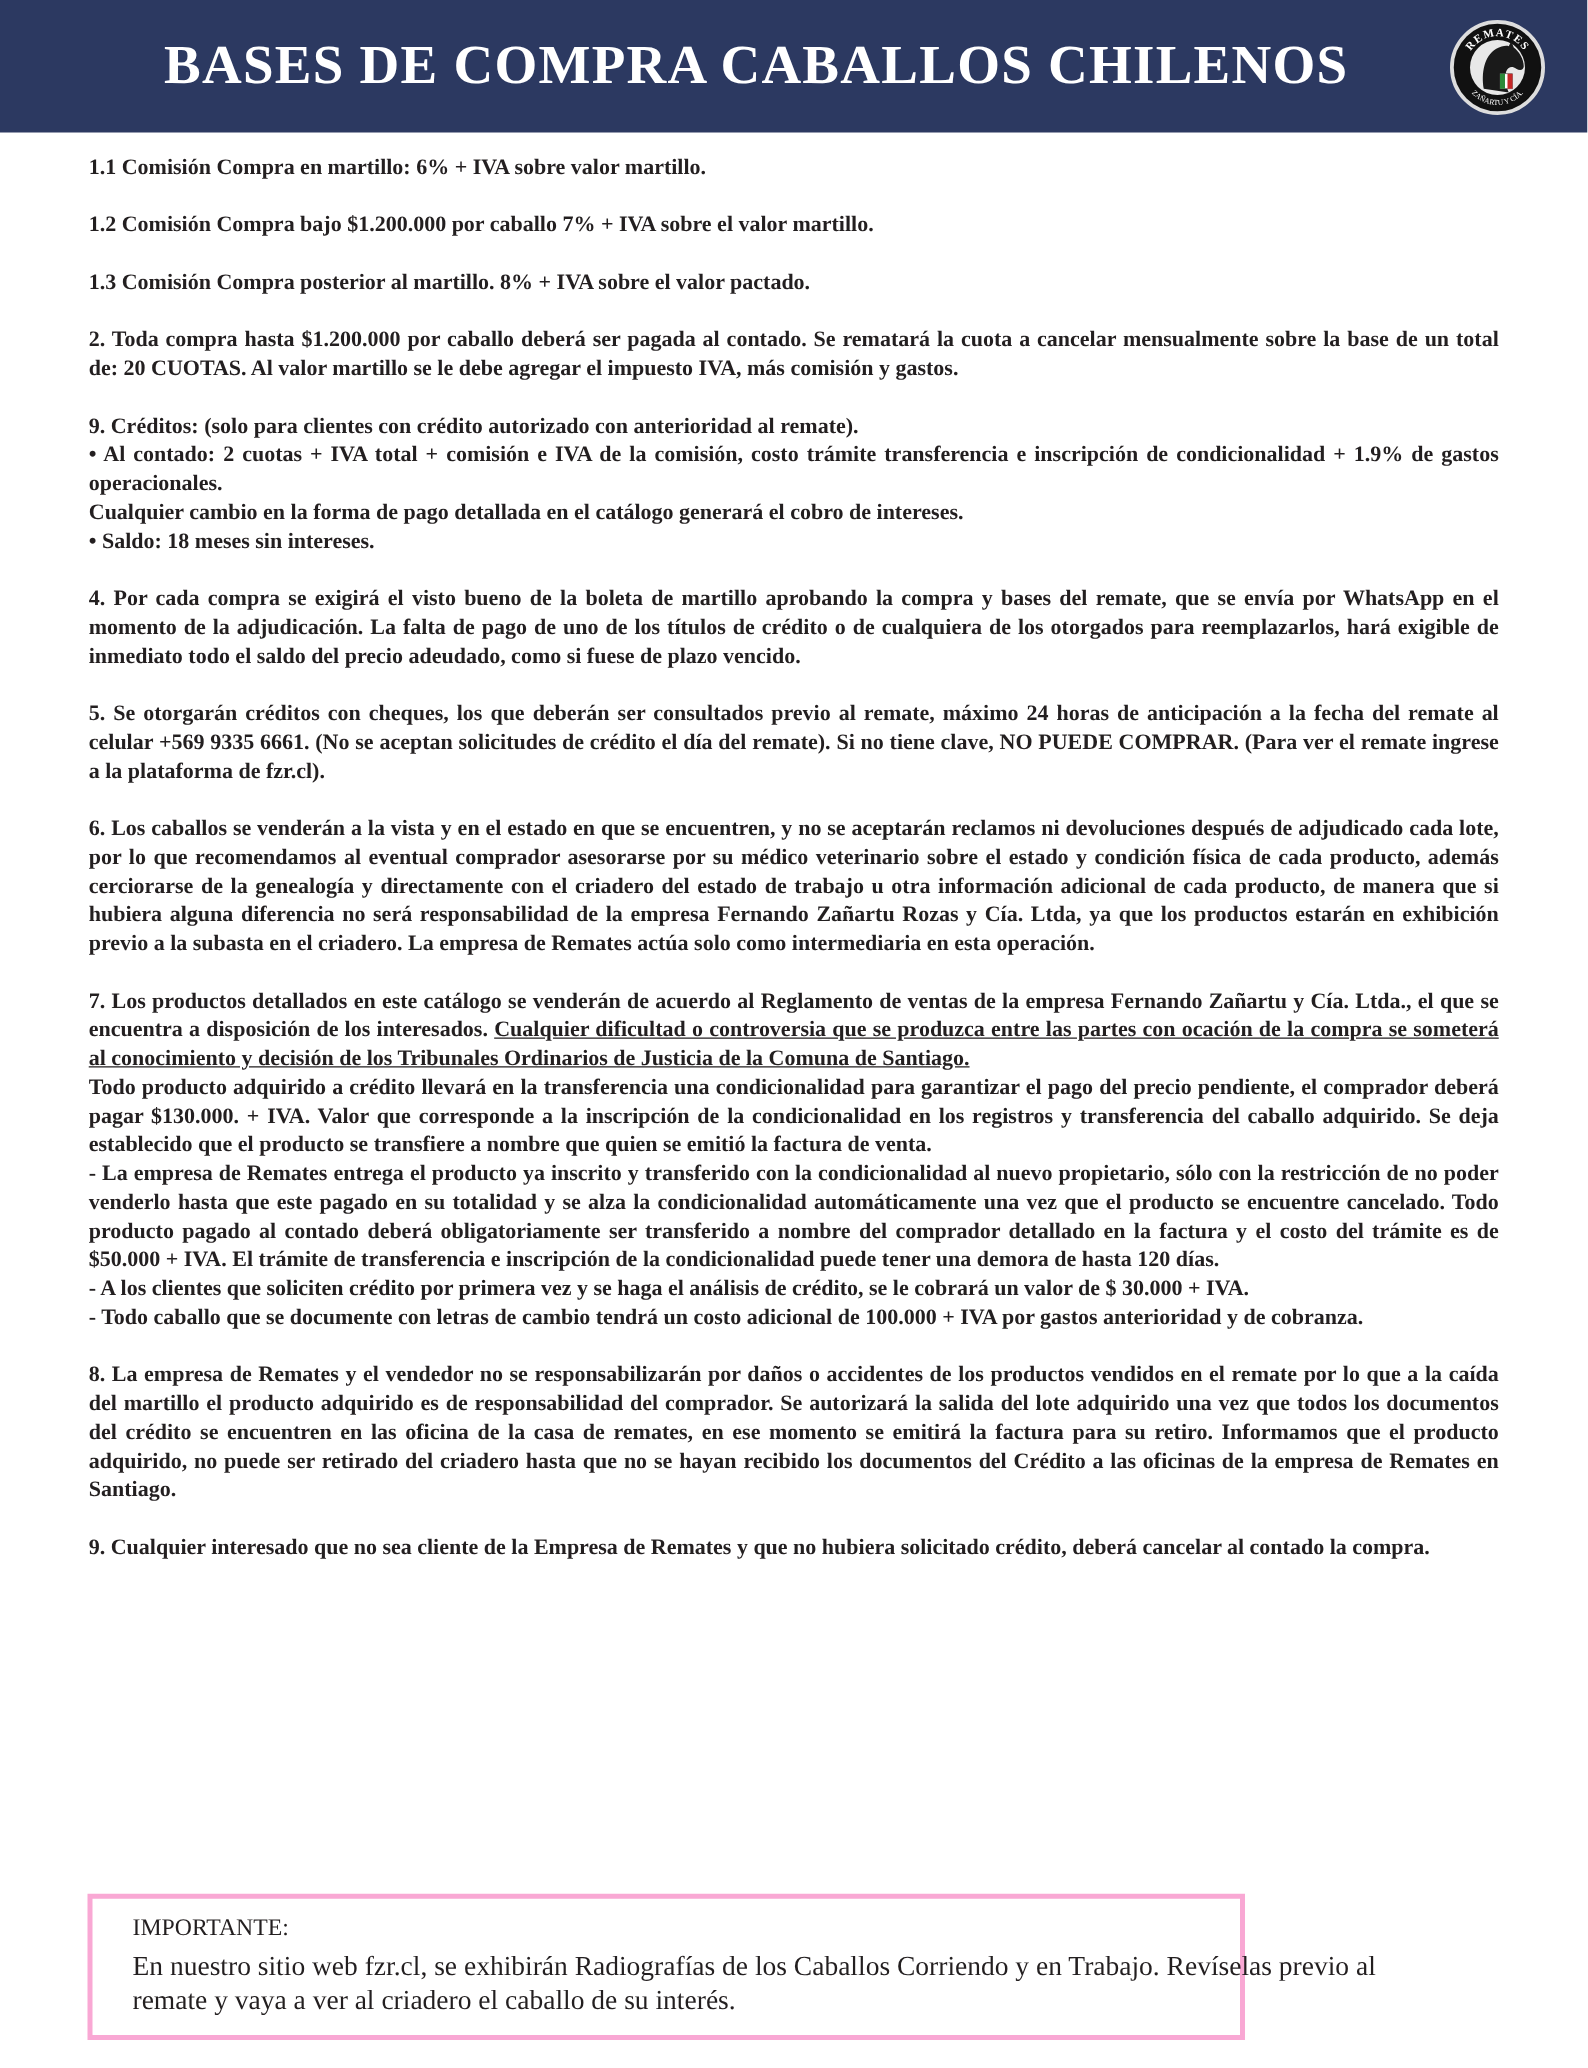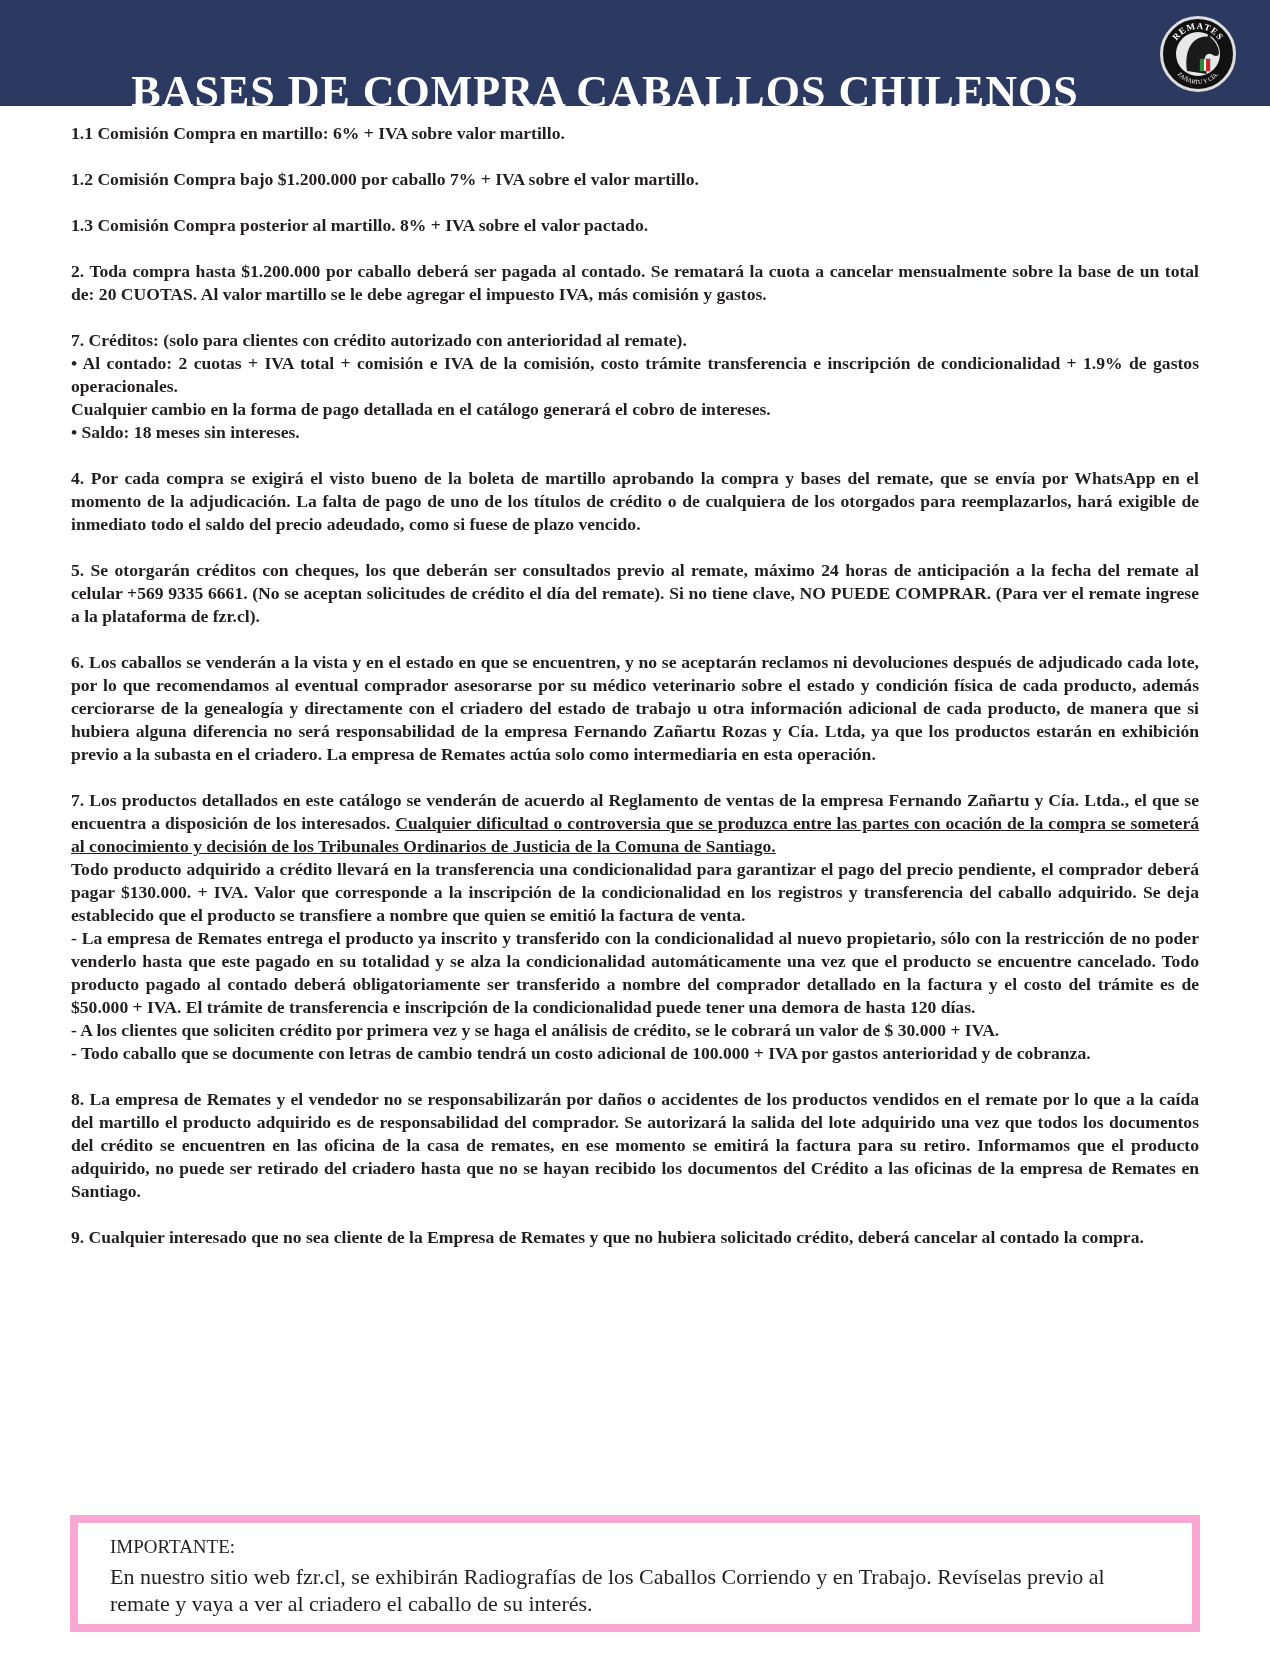--- a/index.html
+++ b/index.html
@@ -1,26 +1,26 @@
 <!DOCTYPE html>
 <html><head>
   <meta charset="utf-8">
   <style>
     html, body { margin: 0; padding: 0; background: #ffffff; }
     body { width: 1270px; height: 1654px; position: relative; overflow: hidden; font-family: "Liberation Serif", "DejaVu Serif", serif; color: #231f20; }
     .header { position: absolute; left: 0; top: 0; width: 1270px; height: 106px; background: #2c3961; }
-    .header-title { position: absolute; left: 0; width: 1270px; top: 26px; text-align: center; color: #ffffff; font-size: 44px; font-weight: bold; letter-spacing: 1px; line-height: 52px; padding-left: 0; margin-top: 40px; }
+    .header-title { position: absolute; left: 0; width: 1270px; top: 26px; text-align: center; color: #ffffff; font-size: 44px; font-weight: bold; letter-spacing: 1px; line-height: 52px; padding-left: 0; }
     .header-title span { display: inline-block; transform: translateX(-30px); }
     .logo { position: absolute; left: 1160px; top: 16px; width: 76px; height: 76px; border-radius: 50%; background: #111; border: 3px solid #ddd; box-sizing: border-box; overflow: hidden; }
     .logo svg { display: block; }
     .content { position: absolute; left: 71px; top: 122px; width: 1128px; font-size: 17.6px; line-height: 23px; text-align: justify; font-weight: bold; }
     .para { margin: 0 0 23px 0; }
     .line { display: block; }
     .u { text-decoration: underline; }
-    .important { position: absolute; left: 70px; top: 1515px; width: 1130px; height: 117px; border: 8px solid #f9a8d4; box-sizing: border-box; background: #fff; }
+    .important { position: absolute; left: 70px; top: 1515px; width: 926px; height: 117px; border: 4px solid #f9a8d4; box-sizing: border-box; background: #fff; }
     .important-title { position: absolute; left: 32px; top: 12px; font-size: 19px; line-height: 24px; }
     .important-text { position: absolute; left: 32px; top: 40px; width: 1060px; font-size: 22px; line-height: 27px; }
   </style>
 </head>
 <body>
 
 <div class="header">
   <div class="header-title"><span>BASES DE COMPRA CABALLOS CHILENOS</span></div>
   <div class="logo">
     <svg width="70" height="70" viewBox="0 0 70 70">
@@ -39,21 +39,21 @@
     </svg>
   </div>
 </div>
 
 <div class="content">
   <p class="para">1.1 Comisión Compra en martillo: 6% + IVA sobre valor martillo.</p>
   <p class="para">1.2 Comisión Compra bajo $1.200.000 por caballo 7% + IVA sobre el valor martillo.</p>
   <p class="para">1.3 Comisión Compra posterior al martillo. 8% + IVA sobre el valor pactado.</p>
   <p class="para">2. Toda compra hasta $1.200.000 por caballo deberá ser pagada al contado. Se rematará la cuota a cancelar mensualmente sobre la base de un total de: 20 CUOTAS. Al valor martillo se le debe agregar el impuesto IVA, más comisión y gastos.</p>
   <div class="para">
-    <span class="line">7. Créditos: (solo para clientes con crédito autorizado con anterioridad al remate).</span>
+    <span class="line">9. Créditos: (solo para clientes con crédito autorizado con anterioridad al remate).</span>
     <span class="line">• Al contado: 2 cuotas + IVA total + comisión e IVA de la comisión, costo trámite transferencia e inscripción de condicionalidad + 1.9% de gastos operacionales.</span>
     <span class="line">Cualquier cambio en la forma de pago detallada en el catálogo generará el cobro de intereses.</span>
     <span class="line">• Saldo: 18 meses sin intereses.</span>
   </div>
   <p class="para">4. Por cada compra se exigirá el visto bueno de la boleta de martillo aprobando la compra y bases del remate, que se envía por WhatsApp en el momento de la adjudicación. La falta de pago de uno de los títulos de crédito o de cualquiera de los otorgados para reemplazarlos, hará exigible de inmediato todo el saldo del precio adeudado, como si fuese de plazo vencido.</p>
   <p class="para">5. Se otorgarán créditos con cheques, los que deberán ser consultados previo al remate, máximo 24 horas de anticipación a la fecha del remate al celular +569 9335 6661. (No se aceptan solicitudes de crédito el día del remate). Si no tiene clave, NO PUEDE COMPRAR. (Para ver el remate ingrese a la plataforma de fzr.cl).</p>
   <p class="para">6. Los caballos se venderán a la vista y en el estado en que se encuentren, y no se aceptarán reclamos ni devoluciones después de adjudicado cada lote, por lo que recomendamos al eventual comprador asesorarse por su médico veterinario sobre el estado y condición física de cada producto, además cerciorarse de la genealogía y directamente con el criadero del estado de trabajo u otra información adicional de cada producto, de manera que si hubiera alguna diferencia no será responsabilidad de la empresa Fernando Zañartu Rozas y Cía. Ltda, ya que los productos estarán en exhibición previo a la subasta en el criadero. La empresa de Remates actúa solo como intermediaria en esta operación.</p>
   <div class="para">
     <span class="line"><span>7. Los productos detallados en este catálogo se venderán de acuerdo al Reglamento de ventas de la empresa Fernando Zañartu y Cía. Ltda., el que se encuentra a disposición de los interesados. </span><span class="u">Cualquier dificultad o controversia que se produzca entre las partes con ocación de la compra se someterá al conocimiento y decisión de los Tribunales Ordinarios de Justicia de la Comuna de Santiago.</span></span>
     <span class="line">Todo producto adquirido a crédito llevará en la transferencia una condicionalidad para garantizar el pago del precio pendiente, el comprador deberá pagar $130.000. + IVA. Valor que corresponde a la inscripción de la condicionalidad en los registros y transferencia del caballo adquirido. Se deja establecido que el producto se transfiere a nombre que quien se emitió la factura de venta.</span>

